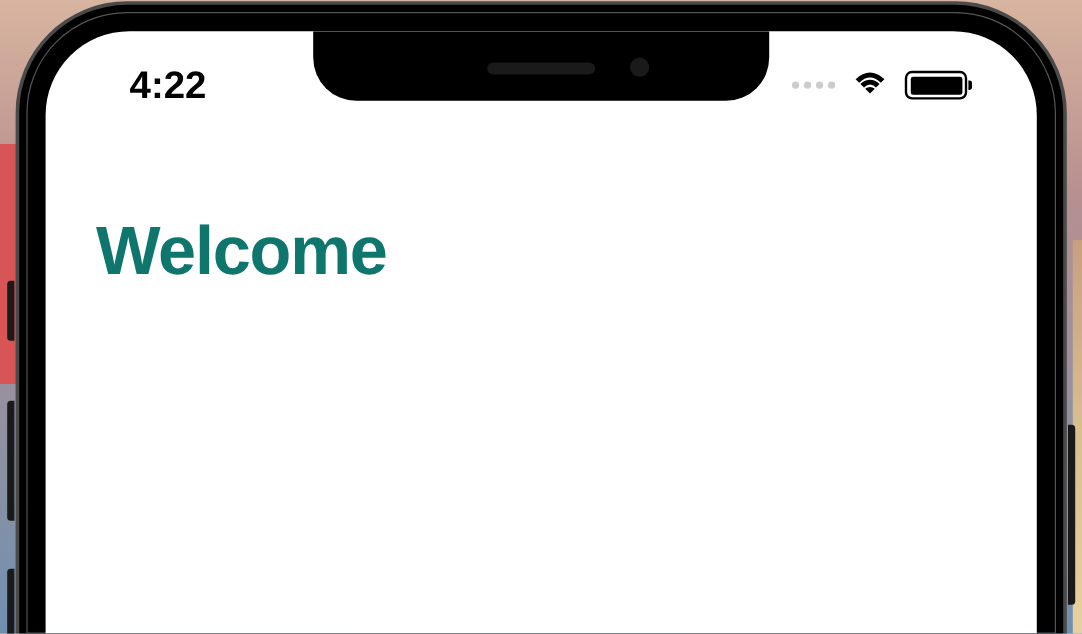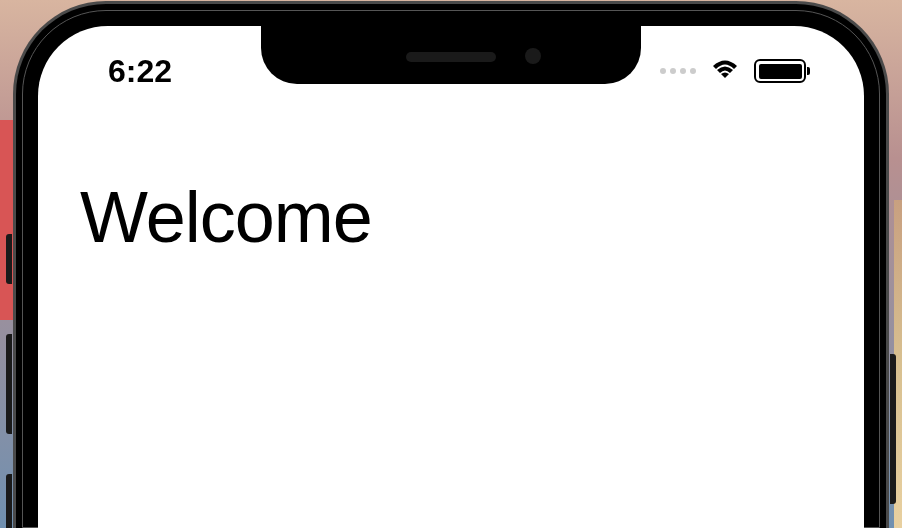--- a/index.html
+++ b/index.html
@@ -184,23 +184,23 @@
     .battery-fill {
       background: #000;
       height: 100%;
       width: 100%;
       border-radius: 2px;
     }
     .content {
       padding: 60px 42px 0 42px;
     }
     .welcome-title {
-      font-size: 72px;
-      font-weight: 400;
-      color: #000000;
+      font-size: 57px;
+      font-weight: 700;
+      color: #0f766e;
       letter-spacing: -1px;
       margin-bottom: 24px;
     }
     .welcome-body {
       font-size: 30px;
       line-height: 1.4;
       color: #a0a0a0;
       font-weight: 400;
     }
   </style>
@@ -218,21 +218,21 @@
   <div class="side-button-left3"></div>
   <div class="side-button-right"></div>
 
   <div class="screen">
     <div class="notch">
       <div class="notch-speaker"></div>
       <div class="notch-camera"></div>
     </div>
 
     <div class="status-bar">
-      <div class="status-time">6:22</div>
+      <div class="status-time">4:22</div>
       <div class="status-right">
         <div class="dots">
           <div class="dot"></div>
           <div class="dot"></div>
           <div class="dot"></div>
           <div class="dot"></div>
         </div>
         <div class="wifi-icon">
           <svg viewBox="0 0 34 24" fill="#000">
             <path d="M17 21 L13 17 Q17 14 21 17 Z"></path>

